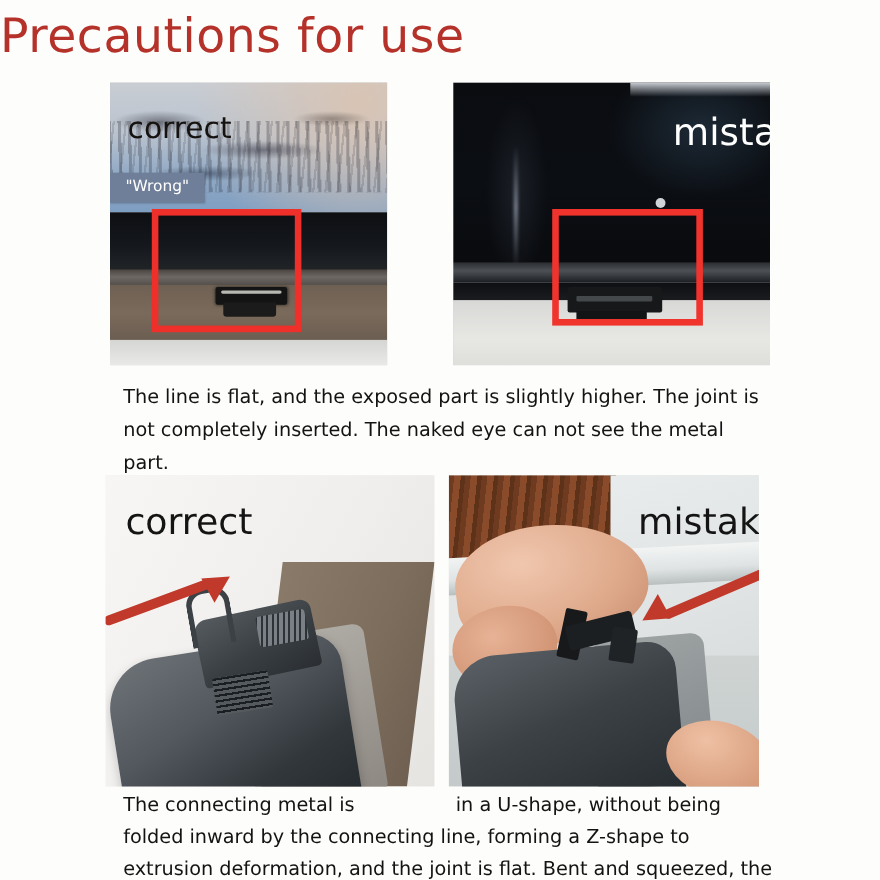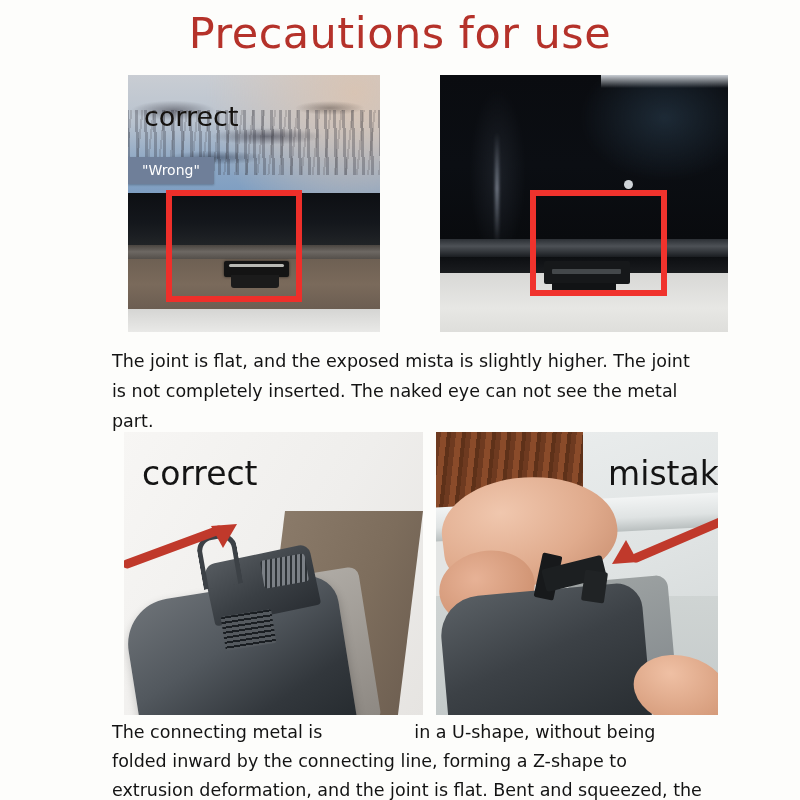--- a/index.html
+++ b/index.html
@@ -14,34 +14,33 @@
     overflow: hidden;
     position: relative;
   }
 
   
   #page-title {
     position: absolute;
     left: 0;
     top: 8px;
     width: 800px;
-    text-align: center;
+    text-align: left;
     font-size: 43px;
     font-weight: 400;
     letter-spacing: 0.5px;
     color: #b5322a;
     font-family: "DejaVu Sans", sans-serif;
   }
 
   
   .panel {
     position: absolute;
     overflow: hidden;
     background: #cfcfcf;
-    margin-left: 28px;
   }
 
   .panel-label {
     position: absolute;
     font-family: "DejaVu Sans", sans-serif;
     font-weight: 400;
     white-space: nowrap;
     z-index: 40;
   }
 
@@ -482,23 +481,24 @@
   <div id="ptr-dot"></div>
   <div id="ptr-bar"></div>
   <div id="ptr-under"></div>
   <div id="ptr-desk"></div>
   <div id="ptr-connector"></div>
   <div id="ptr-connector-slot"></div>
   <div id="ptr-connector-lip"></div>
 
   <div id="ptr-redbox"></div>
 
+  <div class="panel-label" id="label-mistake-top">mista</div>
 </div>
 
-<div id="caption-top">The joint is flat, and the exposed mista is slightly higher. The joint is not completely inserted. The naked eye can not see the metal part.</div>
+<div id="caption-top">The line is flat, and the exposed part is slightly higher. The joint is not completely inserted. The naked eye can not see the metal part.</div>
 
 <div class="panel" id="panel-bottom-left">
   <div id="pbl-wall"></div>
   <div id="pbl-surface"></div>
   <div id="pbl-phone-edge"></div>
   <div id="pbl-phone"></div>
   <div id="pbl-cap"></div>
   <div id="pbl-uloop"></div>
   <div id="pbl-grill"></div>
   <div id="pbl-ridges"></div>

